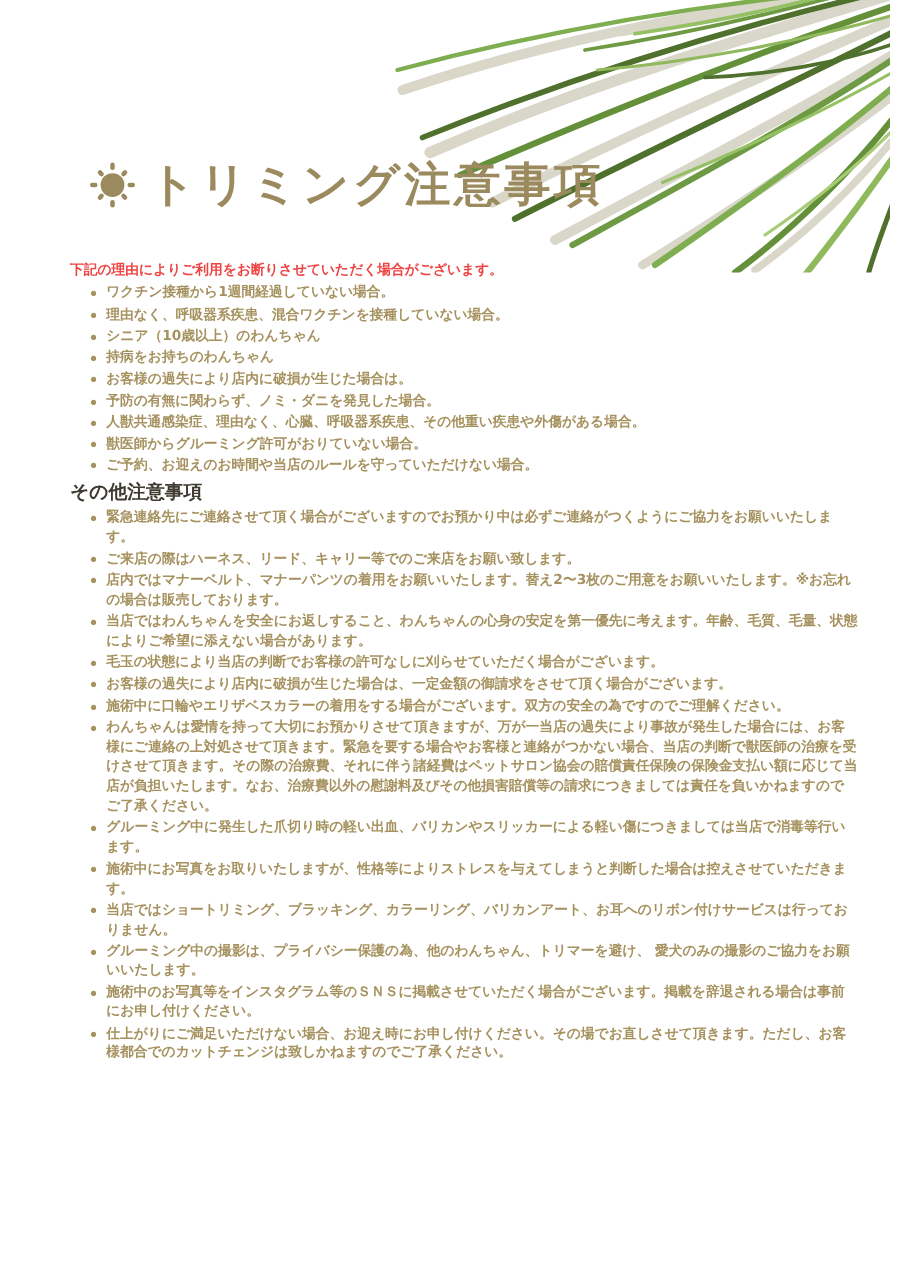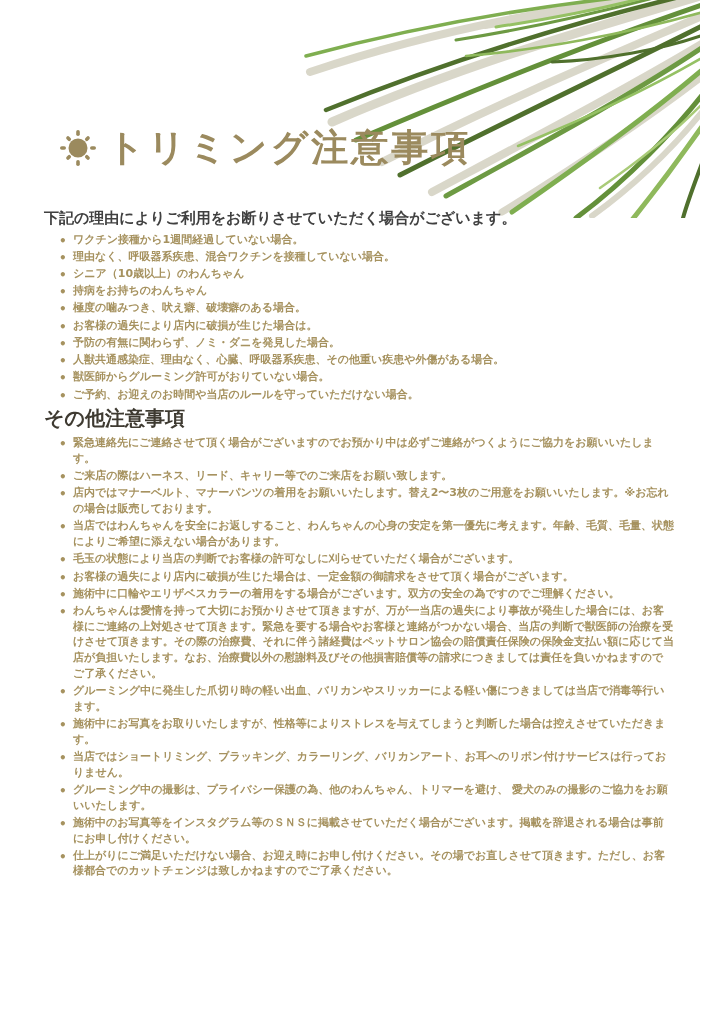--- a/index.html
+++ b/index.html
@@ -2,38 +2,38 @@
 <html lang="ja"><head>
 <meta charset="utf-8">
 <style>
   html,body{margin:0;padding:0;}
   body{
     width:722px;height:1024px;
     background:#ffffff;
     font-family:"DejaVu Sans","Liberation Sans",sans-serif;
     overflow:hidden;
   }
-  .page{position:relative;width:700px;height:1024px;background:#fff;}
+  .page{position:relative;width:700px;height:1024px;background:#fff;padding-left:12px;}
 
   
   .leaf-wrap{position:absolute;top:0;right:0;width:430px;height:218px;z-index:0;}
 
   .content{position:relative;z-index:1;padding:102px 26px 0 44px;}
 
   .title-row{display:flex;align-items:center;gap:9px;margin-left:14px;color:#9b8a5e;}
   .title-row .sun{flex:0 0 auto;width:40px;height:40px;}
   .page-title{
     font-size:37px;font-weight:600;letter-spacing:3px;color:#9b8a5e;line-height:1.15;
   }
 
   .lead-heading{
-    margin:15px 0 0 0;font-size:15px;font-weight:bold;color:#404040;line-height:1.3;
+    margin:15px 0 0 0;font-size:11px;font-weight:bold;color:#ef4444;line-height:1.3;
   }
   .section-heading{
-    margin:3px 0 0 0;font-size:20px;font-weight:bold;color:#3e3a31;line-height:1.35;
+    margin:3px 0 0 0;font-size:15px;font-weight:bold;color:#3e3a31;line-height:1.35;
   }
 
   ul.notice-list{
     list-style:none;margin:3px 0 0 0;padding:0 0 0 29px;
     color:#a6925f;font-size:11px;font-weight:bold;
   }
   ul.notice-list li{
     position:relative;line-height:1.43;margin:0 0 1.5px 0;
   }
   ul.notice-list li::before{
@@ -99,21 +99,20 @@
       <h1 class="page-title">トリミング注意事項</h1>
     </div>
 
     <p class="lead-heading">下記の理由によりご利用をお断りさせていただく場合がございます。</p>
 
     <ul class="notice-list">
         <li>ワクチン接種から1週間経過していない場合。</li>
         <li>理由なく、呼吸器系疾患、混合ワクチンを接種していない場合。</li>
         <li>シニア（10歳以上）のわんちゃん</li>
         <li>持病をお持ちのわんちゃん</li>
-        <li>極度の噛みつき、吠え癖、破壊癖のある場合。</li>
         <li>お客様の過失により店内に破損が生じた場合は。</li>
         <li>予防の有無に関わらず、ノミ・ダニを発見した場合。</li>
         <li>人獣共通感染症、理由なく、心臓、呼吸器系疾患、その他重い疾患や外傷がある場合。</li>
         <li>獣医師からグルーミング許可がおりていない場合。</li>
         <li>ご予約、お迎えのお時間や当店のルールを守っていただけない場合。</li>
       </ul>
 
     <h2 class="section-heading">その他注意事項</h2>
 
     <ul class="notice-list">

